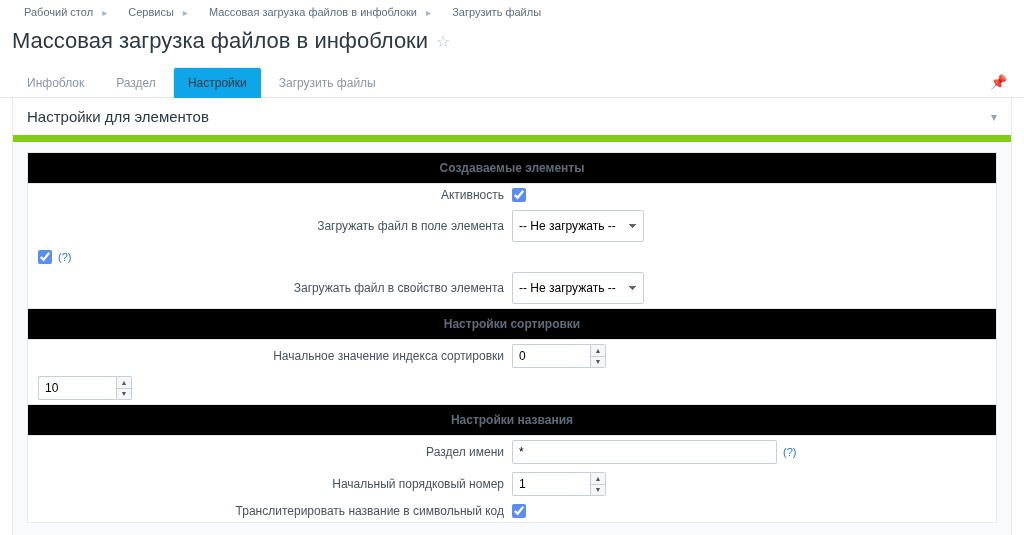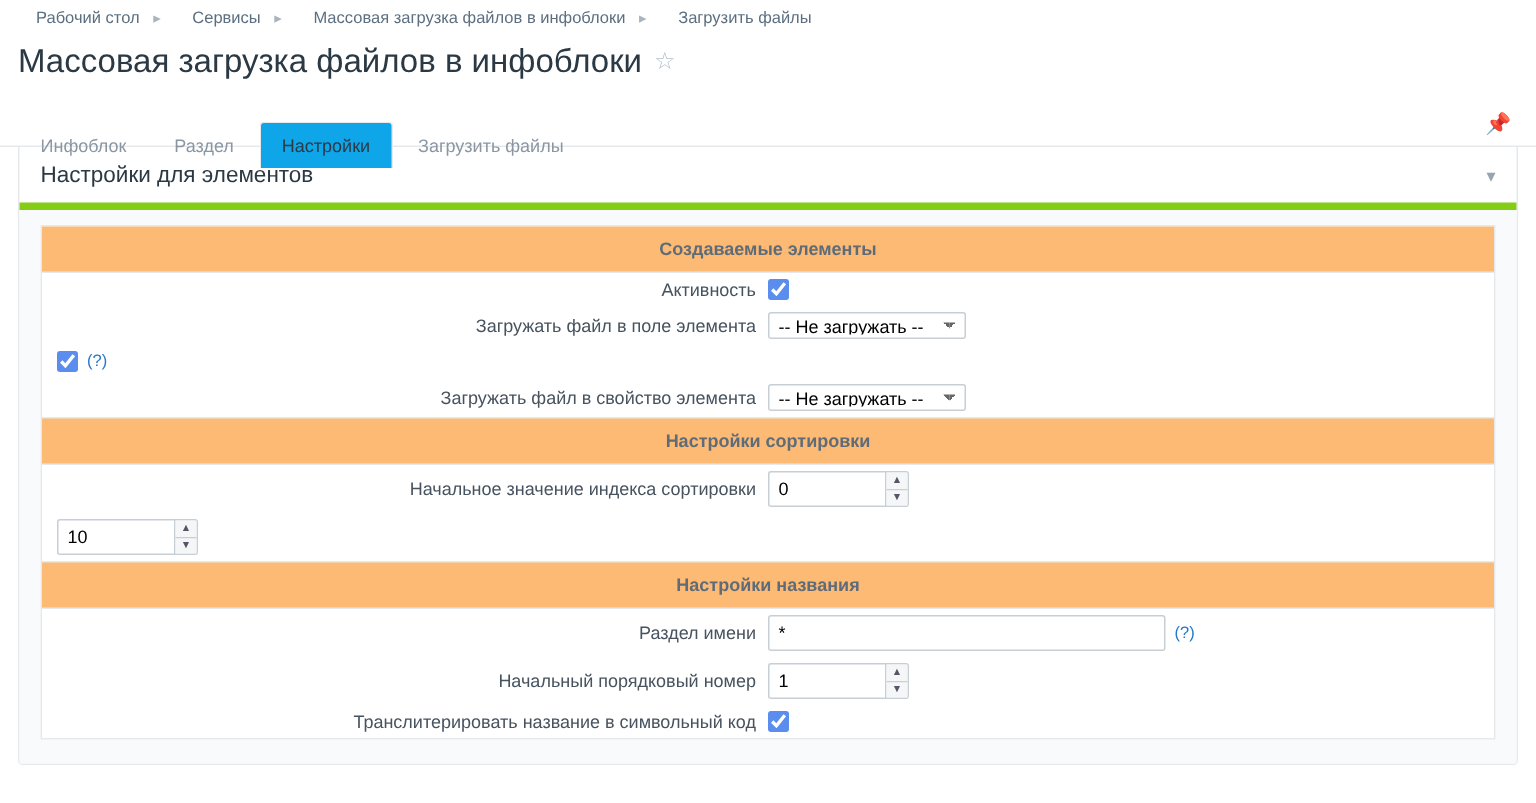--- a/index.html
+++ b/index.html
@@ -39,21 +39,21 @@
 .tab {
   padding: 8px 14px;
   font-size: 12px;
   color: #8a97a3;
   border: 1px solid transparent;
   border-bottom: none;
   margin-right: 2px;
   border-radius: 3px 3px 0 0;
   cursor: pointer;
   position: relative;
-  top: 15px;
+  top: 1px;
 }
 .tab.active {
   color: #2b3944;
   border-color: #e6e9ec;
   background: #0ea5e9;
 }
 .pin-icon {
   margin-left: auto;
   color: #7a8a99;
   font-size: 14px;
@@ -64,35 +64,35 @@
 .panel {
   margin: 0 12px 12px 12px;
   border: 1px solid #e6e9ec;
   border-top: none;
   border-radius: 0 0 3px 3px;
 }
 .panel-header {
   display: flex;
   align-items: center;
   padding: 10px 14px;
-  border-bottom: 5px solid #84cc16;
+  border-bottom: 7px solid #84cc16;
 }
 .panel-title { font-size: 15px; color: #2b3944; font-weight: 400; }
 .collapse-icon { margin-left: auto; color: #98a4b0; font-size: 12px; cursor: pointer; }
 
 .form-body {
   padding: 10px 14px 16px 14px;
   background: #f9fafb;
 }
 .inner-form {
   border: 1px solid #e6e9ec;
   background: #fff;
 }
 .section-header {
-  background: #fdba74;
+  background: #000000;
   color: #5f6c78;
   font-weight: bold;
   font-size: 12px;
   text-align: center;
   padding: 8px 0;
   border-bottom: 1px solid #e6e9ec;
 }
 .section-header:not(:first-child) { border-top: 1px solid #e6e9ec; }
 
 .form-row {
@@ -103,21 +103,21 @@
 .form-label {
   flex: 0 0 50%;
   text-align: right;
   padding-right: 8px;
   color: #47535f;
   font-size: 12px;
 }
 .form-control { flex: 0 0 50%; display: flex; align-items: center; }
 
 select {
-  height: 18px;
+  height: 32px;
   font-size: 12px;
   border: 1px solid #c7cfd6;
   border-radius: 2px;
   padding: 2px 24px 2px 6px;
   background: #fff;
   width: 132px;
   appearance: none;
   background-image: linear-gradient(45deg, transparent 50%, #666 50%), linear-gradient(135deg, #666 50%, transparent 50%);
   background-position: right 10px center, right 6px center;
   background-size: 4px 4px, 4px 4px;

